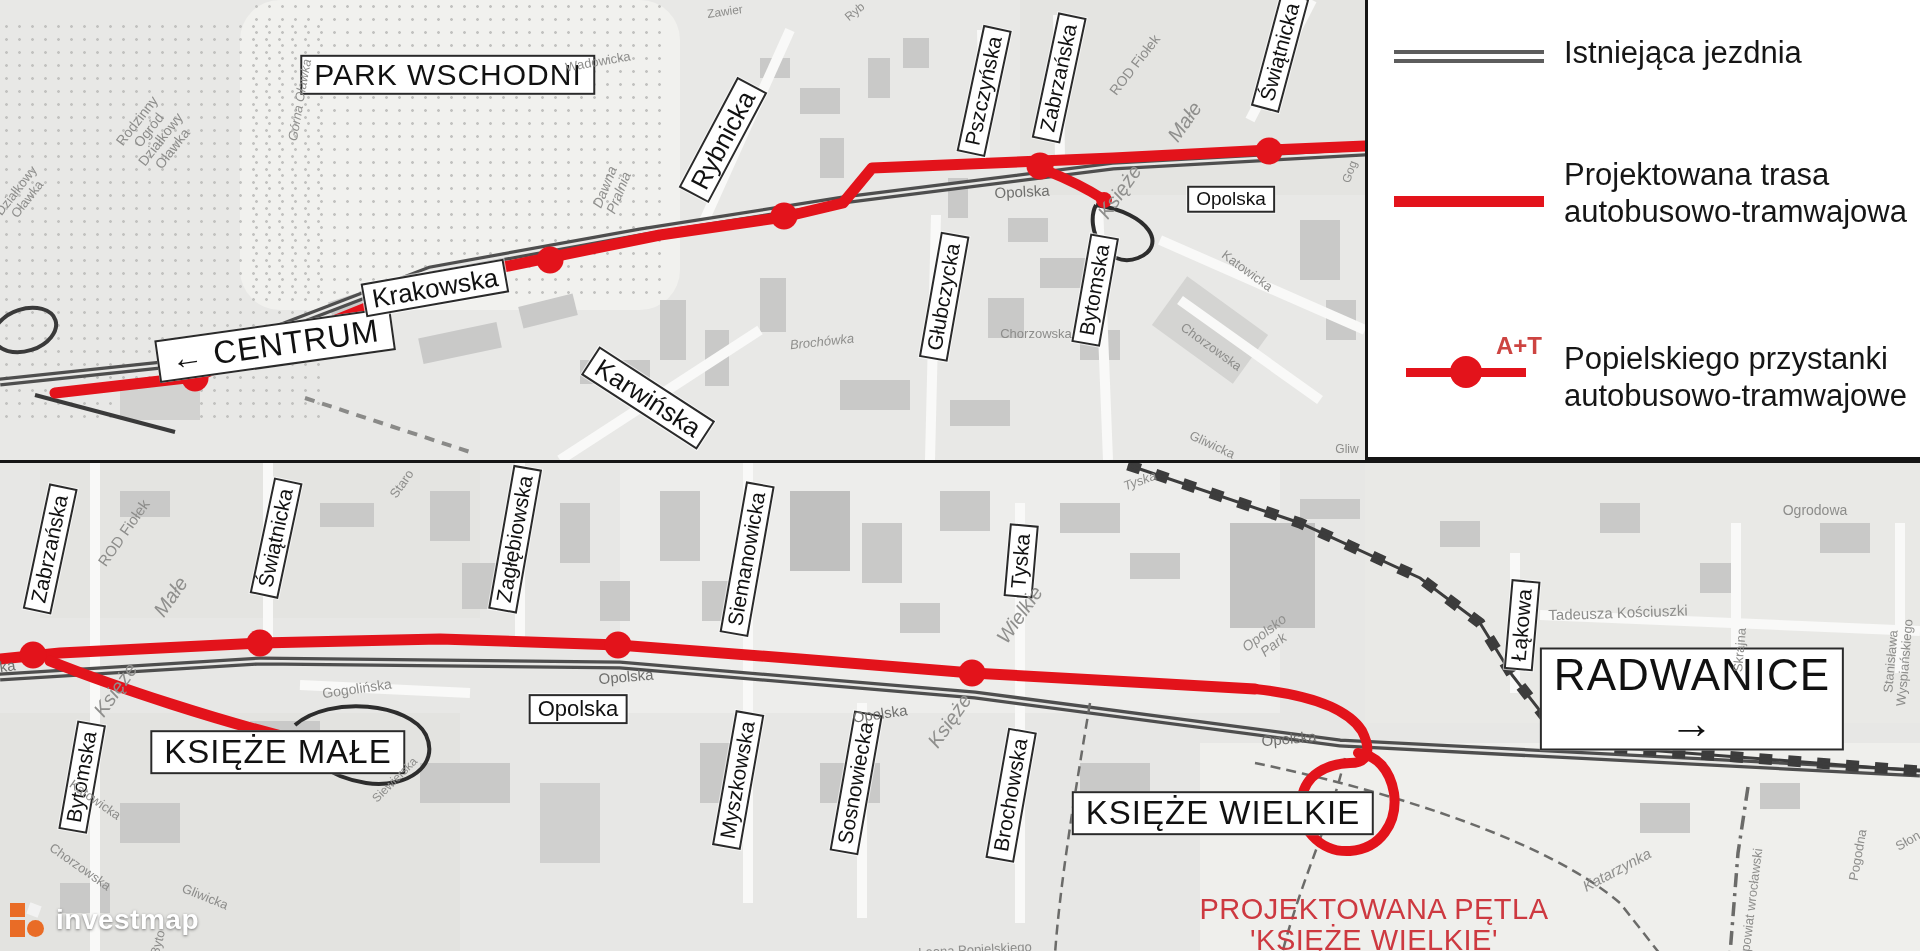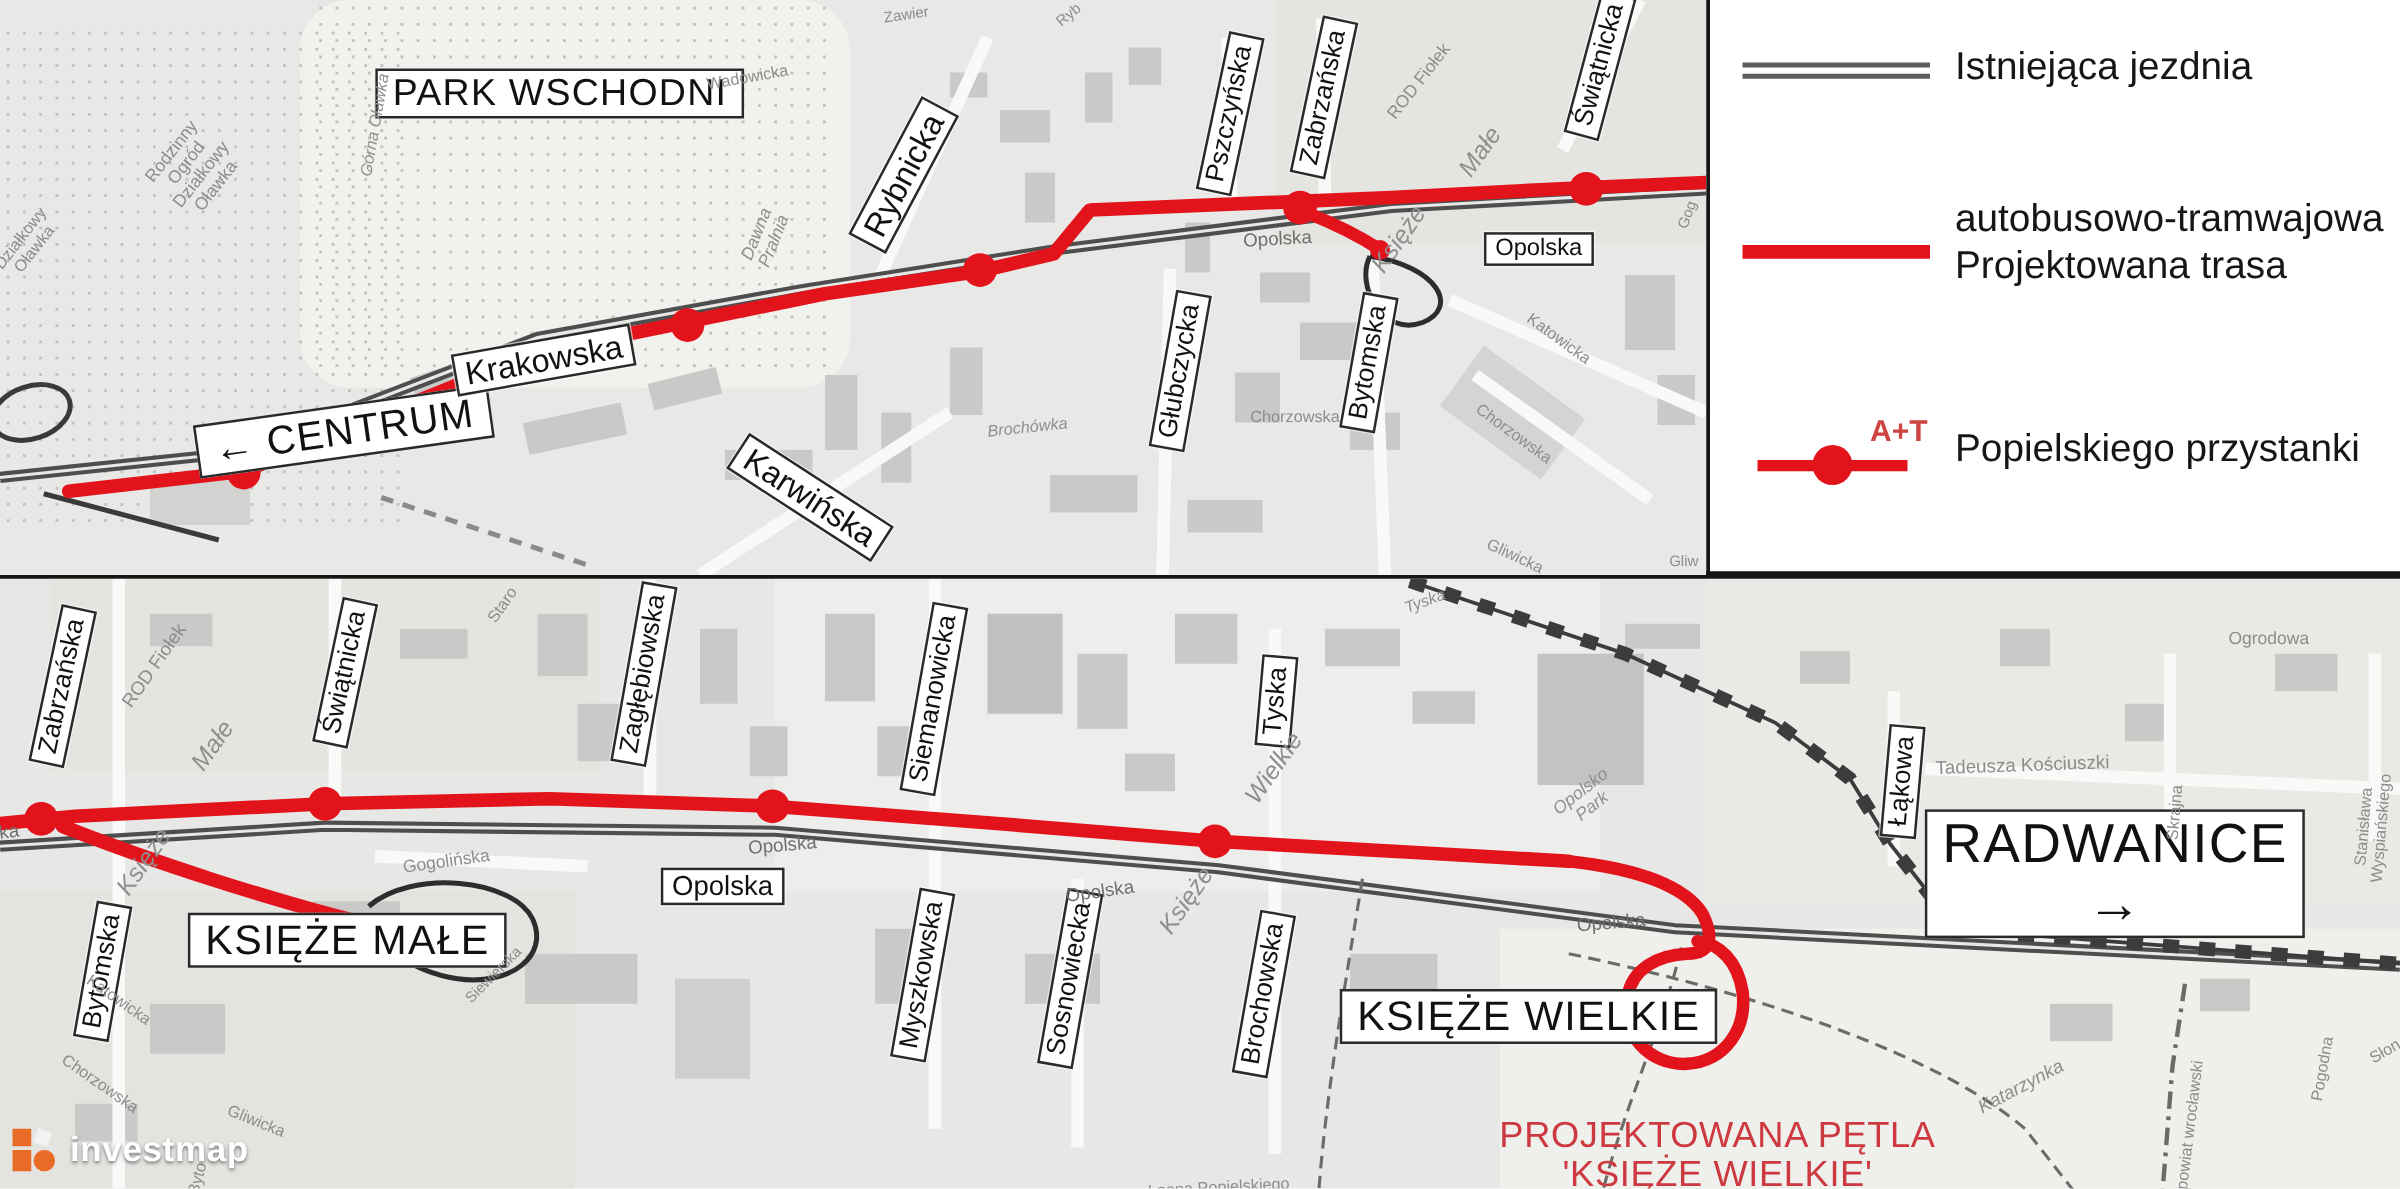--- a/index.html
+++ b/index.html
@@ -164,34 +164,35 @@
             <span class="bar" style="top:9px;"></span>
         </div>
       </div>
       <div class="leg-label" style="top:6px;">Istniejąca jezdnia</div>
     </div>
     <div class="leg-row" style="top:148px;height:110px;">
       <div class="leg-swatch" style="top:48px;">
         <div class="red-bar"></div>
       </div>
       <div class="leg-label" style="top:8px;">
+        <div>Projektowana trasa</div>
         <div>autobusowo-tramwajowa</div>
-        <div>Projektowana trasa</div>
       </div>
     </div>
     <div class="leg-row" style="top:338px;height:120px;">
       <div class="leg-swatch" style="top:0;">
         <div class="stop-swatch">
           <span class="line"></span>
             <span class="dot"></span>
           <span class="at">A+T</span>
         </div>
       </div>
       <div class="leg-label" style="top:2px;">
         <div>Popielskiego przystanki</div>
+        <div>autobusowo-tramwajowe</div>
       </div>
     </div>
   </div>
 
   <div id="bottom-map" class="panel">
     <div class="zone dots" style="left:40px;top:0;width:440px;height:155px;background:#e4e4e1;"></div>
     <div class="zone" style="left:620px;top:0;width:660px;height:250px;background:#ededeb;"></div>
     <div class="zone" style="left:1365px;top:0;width:555px;height:260px;background:#e9e9e6;"></div>
     <div class="zone" style="left:1200px;top:280px;width:720px;height:211px;background:#efefec;"></div>
     <div class="zone" style="left:0;top:250px;width:460px;height:241px;background:#e3e3e0;"></div>

